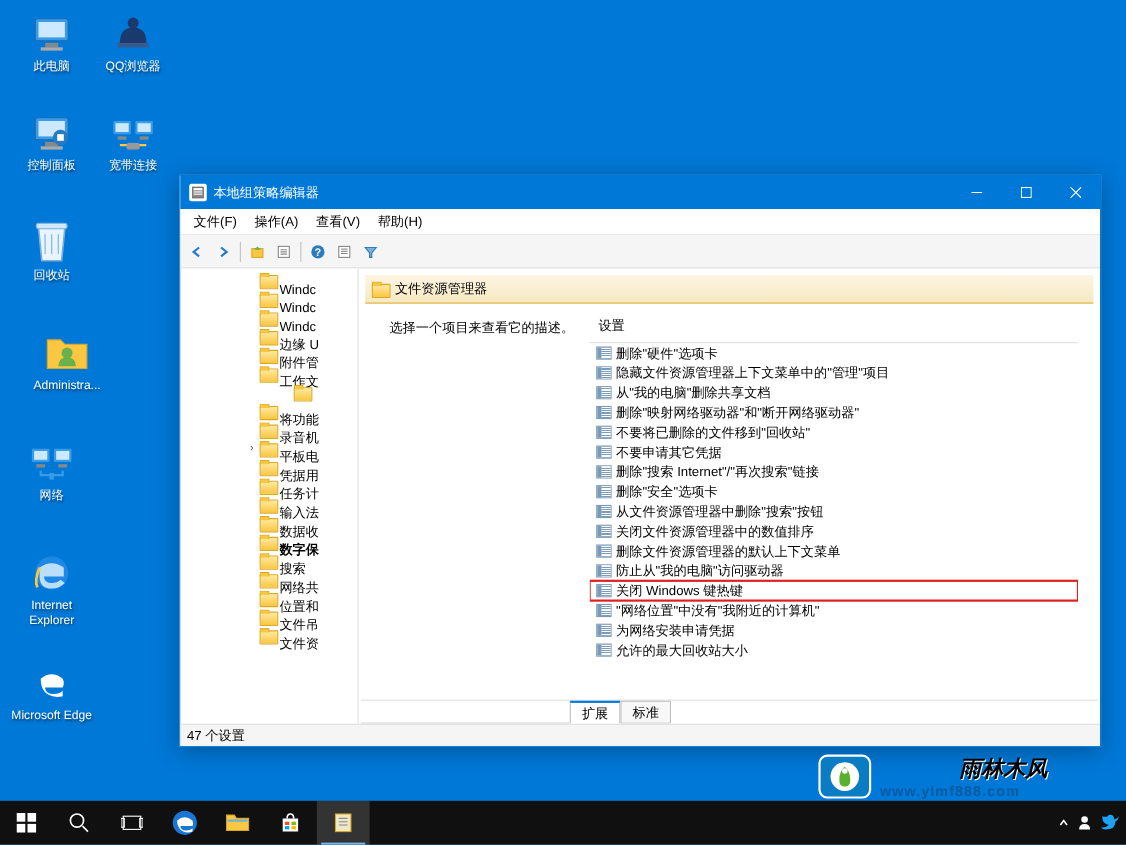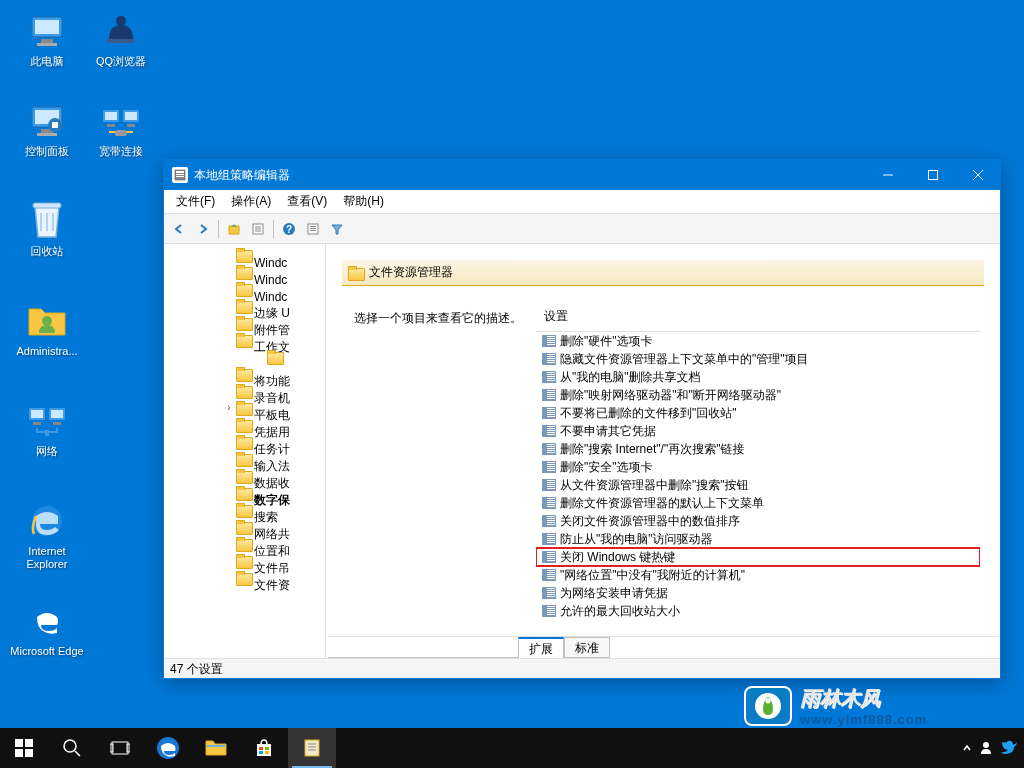--- a/index.html
+++ b/index.html
@@ -28,21 +28,21 @@
 .body-area { flex: 1; display: flex; overflow: hidden; }
 .tree-pane { width: 162px; border-right: 1px solid #e0e0e0; overflow-y: auto; overflow-x: hidden; background: white; font-size: 12px; padding: 2px; white-space: nowrap; }
 .tree-row { display: flex; align-items: center; height: 17px; cursor: pointer; padding-left: 0; }
 .tree-expand { width: 14px; text-align: center; color: #555; font-size: 10px; }
 .folder-icon { width: 15px; height: 13px; margin-right: 3px; position: relative; }
 .folder-icon::before { content: ""; display: block; width: 15px; height: 11px; background: linear-gradient(#ffe9a3, #f9c741); border: 1px solid #dba820; border-radius: 1px; margin-top: 2px; }
 .folder-icon::after { content: ""; position: absolute; top: 0; left: 0; width: 7px; height: 3px; background: #f9c741; border: 1px solid #dba820; border-bottom: none; border-radius: 1px 1px 0 0; }
 .tree-label { overflow: hidden; text-overflow: clip; margin-top: 16px; }
 
 .content-pane { flex: 1; display: flex; flex-direction: column; overflow: hidden; }
-.content-header { height: 26px; background: linear-gradient(#fcf5e3, #f6e9c1); border-bottom: 1px solid #dba820; display: flex; align-items: center; padding: 0 6px; font-size: 12px; margin: 16px; }
+.content-header { height: 26px; background: linear-gradient(#fcf5e3, #f6e9c1); border-bottom: 1px solid #dba820; display: flex; align-items: center; padding: 0 6px; font-size: 12px; margin: 6px; }
 .content-header .folder-icon { margin-right: 6px; }
 
 .content-body { flex: 1; display: flex; overflow: hidden; margin: 0 20px; }
 .desc-col { width: 190px; padding: 8px; font-size: 12px; }
 .settings-col { flex: 1; display: flex; flex-direction: column; overflow: hidden; }
 .settings-header { font-size: 12px; padding: 6px 8px; border-bottom: 1px solid #e0e0e0; }
 .settings-list { flex: 1; overflow-y: auto; overflow-x: hidden; font-size: 12px; }
 .setting-item { display: flex; align-items: center; height: 18px; padding: 0 6px; cursor: pointer; white-space: nowrap; }
 .setting-icon { width: 14px; height: 12px; margin-right: 4px; flex-shrink: 0; position: relative; border: 1px solid #7a9ab8; background: white; display: flex; }
 .setting-icon::before { content: ""; width: 4px; background: #7a9ab8; flex-shrink: 0; }
@@ -65,21 +65,21 @@
 
 .taskbar { position: absolute; bottom: 0; left: 0; right: 0; height: 40px; background: #101010; display: flex; align-items: center; }
 .task-btn { width: 48px; height: 40px; display: flex; align-items: center; justify-content: center; cursor: pointer; position: relative; }
 .task-btn.active { background: rgba(255,255,255,0.15); }
 .task-btn.active::after { content: ""; position: absolute; bottom: 0; left: 4px; right: 4px; height: 2px; background: #76b9ed; }
 .tray { margin-left: auto; display: flex; align-items: center; color: white; font-size: 11px; padding-right: 6px; gap: 6px; }
 
 .watermark { position: absolute; right: 0; bottom: 40px; width: 280px; height: 45px; display: flex; align-items: center; }
 .wm-badge { width: 48px; height: 40px; background: #0a7cc4; border-radius: 8px; border: 2px solid white; display: flex; align-items: center; justify-content: center; margin-right: 8px; }
 .wm-text { flex: 1; }
-.wm-cn { color: #e5e5e5; font-size: 20px; font-weight: bold; font-style: italic; text-shadow: 1px 1px white; }
+.wm-cn { color: #000000; font-size: 20px; font-weight: bold; font-style: italic; text-shadow: 1px 1px white; text-align: center; }
 .wm-url { color: #0a5aa0; font-size: 13px; font-weight: bold; letter-spacing: 1px; }
 
 svg { display: block; }
 </style>
 </head>
 <body>
 
 <div class="desktop-icon" style="left:10px; top:10px">
   <div class="icon-img">
       <svg width="40" height="36" viewBox="0 0 40 36">
@@ -132,21 +132,21 @@
 <div class="desktop-icon" style="left:10px; top:200px">
   <div class="icon-img">
       <svg width="36" height="40" viewBox="0 0 36 40">
         <path d="M6 6 L30 6 L27 36 L9 36 Z" fill="#e8f4ff" stroke="#7ab0d8" stroke-width="1.5"></path>
         <path d="M12 12 L12 30 M18 12 L18 30 M24 12 L24 30" stroke="#7ab0d8" stroke-width="1"></path>
         <rect x="4" y="2" width="28" height="5" rx="2" fill="#d0e8ff" stroke="#7ab0d8"></rect>
       </svg>
     </div>
   <div class="icon-label">回收站</div>
 </div>
-<div class="desktop-icon" style="left:10px; top:300px">
+<div class="desktop-icon" style="left:24px; top:300px">
   <div class="icon-img">
       <svg width="40" height="36" viewBox="0 0 40 36">
         <path d="M2 8 L2 32 L38 32 L38 10 L18 10 L14 6 L2 6 Z" fill="#f9c741" stroke="#dba820"></path>
         <circle cx="20" cy="18" r="5" fill="#6ab04c"></circle>
         <path d="M12 30 Q12 22 20 22 Q28 22 28 30" fill="#6ab04c"></path>
       </svg>
     </div>
   <div class="icon-label">Administra...</div>
 </div>
 <div class="desktop-icon" style="left:10px; top:400px">
@@ -417,25 +417,25 @@
               <div class="setting-item">
                 <span class="setting-icon"></span>
                 <span>删除"安全"选项卡</span>
               </div>
               <div class="setting-item">
                 <span class="setting-icon"></span>
                 <span>从文件资源管理器中删除"搜索"按钮</span>
               </div>
               <div class="setting-item">
                 <span class="setting-icon"></span>
+                <span>关闭文件资源管理器中的数值排序</span>
+              </div>
+              <div class="setting-item">
+                <span class="setting-icon"></span>
                 <span>删除文件资源管理器的默认上下文菜单</span>
-              </div>
-              <div class="setting-item">
-                <span class="setting-icon"></span>
-                <span>关闭文件资源管理器中的数值排序</span>
               </div>
               <div class="setting-item">
                 <span class="setting-icon"></span>
                 <span>防止从"我的电脑"访问驱动器</span>
               </div>
               <div class="setting-item highlighted">
                 <span class="setting-icon"></span>
                 <span>关闭 Windows 键热键</span>
               </div>
               <div class="setting-item">

